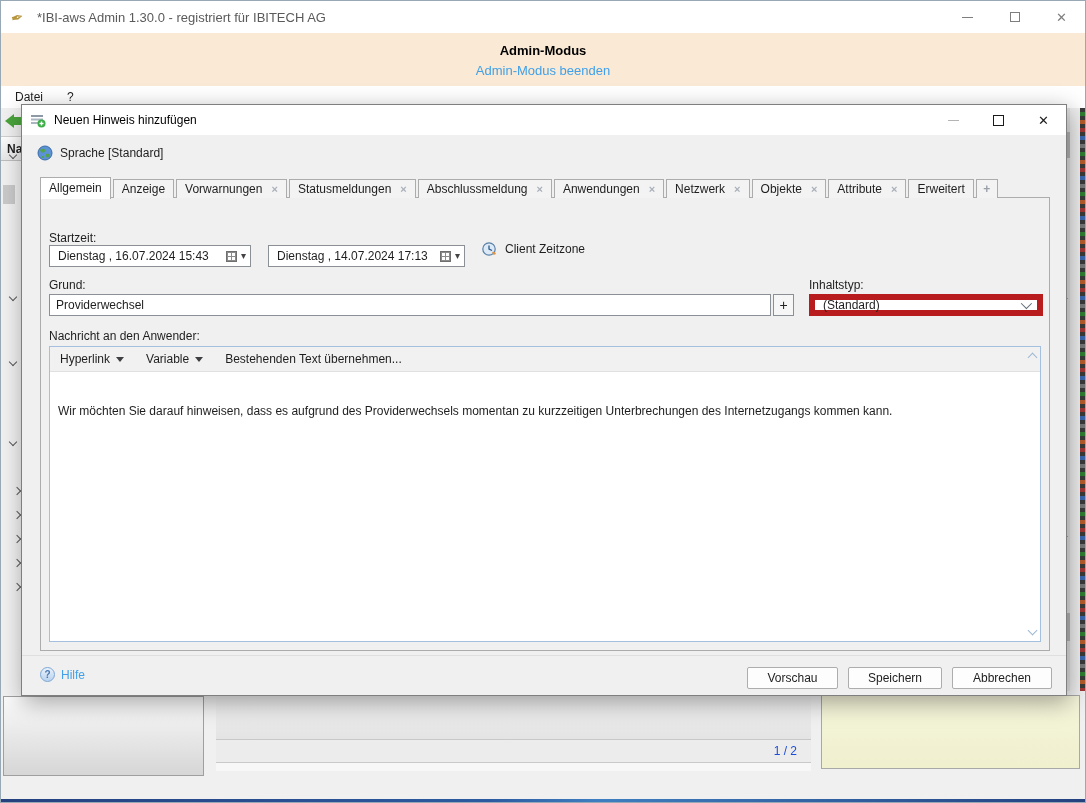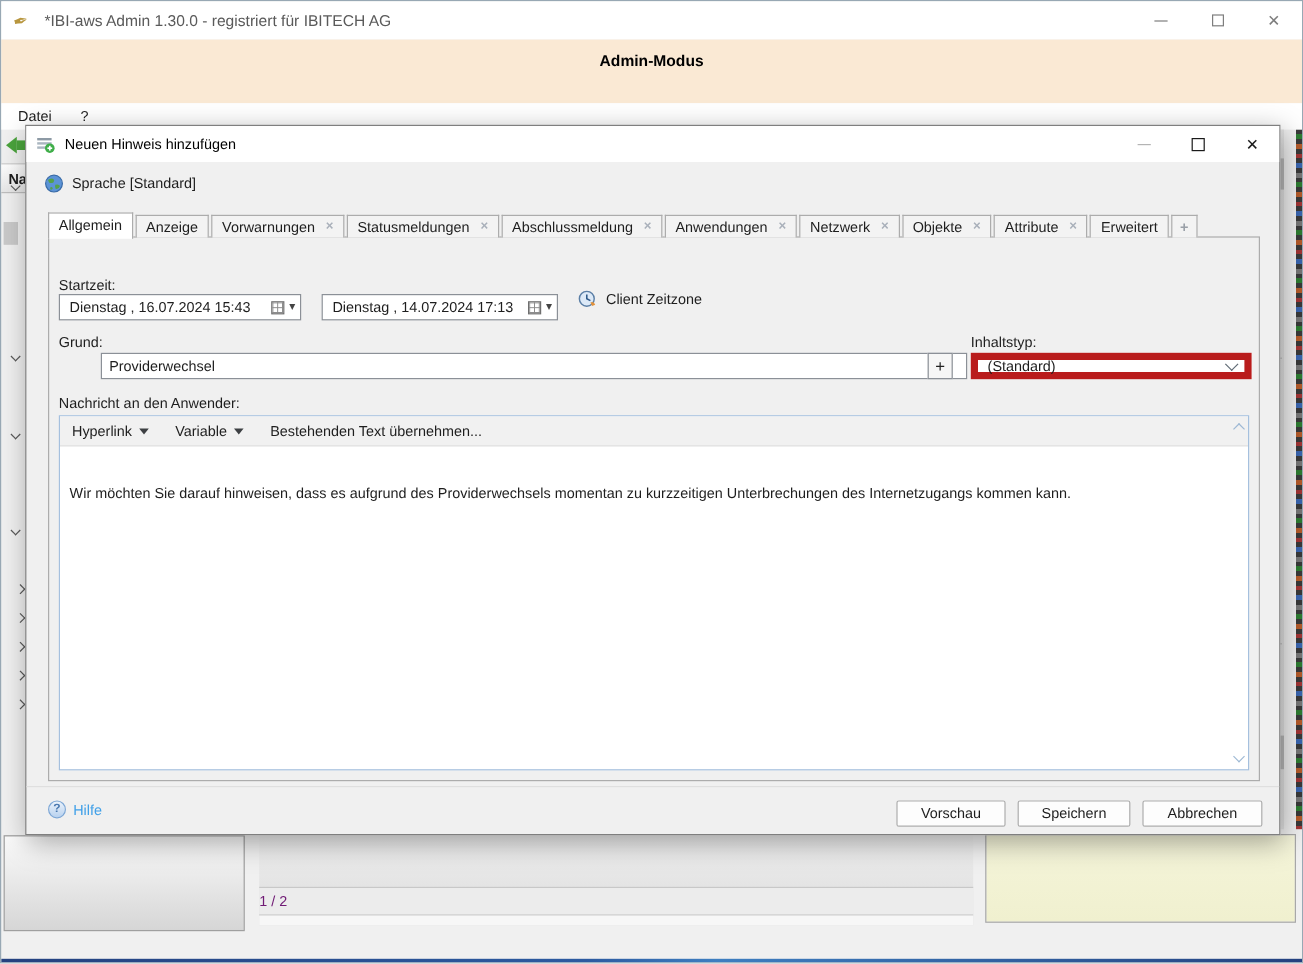--- a/index.html
+++ b/index.html
@@ -31,21 +31,21 @@
   .back-arrow .tri { position:absolute; left:0; top:0; width:0; height:0; border-top:7px solid transparent; border-bottom:7px solid transparent; border-right:9px solid #4aa33c; }
   .back-arrow .bar { position:absolute; left:9px; top:3px; width:8px; height:8px; background:#4aa33c; }
   .tree-header { position:absolute; left:0; top:28px; width:20px; height:25px; background:linear-gradient(#fdfdfd,#e6e6e6); border-top:1px solid #cfcfcf; border-bottom:1px solid #bdbdbd; font-weight:bold; padding:5px 0 0 6px; overflow:hidden; white-space:nowrap; }
   .tree-sel { position:absolute; left:2px; top:77px; width:12px; height:19px; background:#c9c9c9; }
   .chev { position:absolute; width:6px; height:6px; border-right:1.6px solid #5a5a5a; border-bottom:1.6px solid #5a5a5a; }
   .chev.down { transform:rotate(45deg); left:9px; }
   .chev.right { transform:rotate(-45deg); left:13px; }
 
   .panel-left { position:absolute; left:2px; top:588px; width:201px; height:80px; background:linear-gradient(#fafafa,#d6d6d6); border:1px solid #9f9f9f; }
   .panel-mid { position:absolute; left:215px; top:583px; width:595px; height:80px; background:linear-gradient(#f0f0f0,#dcdcdc); }
-  .panel-mid .pager-row { position:absolute; left:0; right:0; bottom:8px; height:24px; background:#ececec; border-top:1px solid #c8c8c8; border-bottom:1px solid #c8c8c8; display:flex; align-items:center; padding-right:14px; color:#701a75; }
+  .panel-mid .pager-row { position:absolute; left:0; right:0; bottom:8px; height:24px; background:#ececec; border-top:1px solid #c8c8c8; border-bottom:1px solid #c8c8c8; display:flex; align-items:center; justify-content:flex-end; padding-right:14px; color:#1d4ed8; }
   .panel-mid .below { position:absolute; left:0; right:0; bottom:0; height:8px; background:#f7f7f7; }
   .panel-yellow { position:absolute; left:820px; top:587px; width:259px; height:74px; background:linear-gradient(#f5f5da,#f0f0cf); border:1px solid #a8a8a8; z-index:3; }
 
   .scroll-strip { position:absolute; right:15px; top:0; width:15px; height:583px; background:linear-gradient(90deg,#f3f3f3,#e2e2e2); border-left:1px solid #d5d5d5; }
   .scroll-strip .thumb1 { position:absolute; left:0; right:0; top:24px; height:26px; background:#b9b9b9; }
   .scroll-strip .thumb2 { position:absolute; left:0; right:0; top:505px; height:28px; background:#b9b9b9; }
   .scroll-strip .tick1 { position:absolute; left:2px; right:2px; top:190px; border-top:1px solid #a8a8a8; }
   .scroll-strip .tick2 { position:absolute; left:2px; right:2px; top:428px; border-top:1px solid #a8a8a8; }
   .dock-strip { position:absolute; right:0; top:0; width:5px; height:583px;
     background:repeating-linear-gradient(180deg,#3a3a3a 0 4px,#2e7d32 4px 8px,#3a3a3a 8px 12px,#b55b2a 12px 16px,#3a3a3a 16px 20px,#a23535 20px 24px,#3a3a3a 24px 28px,#3a66b0 28px 32px,#3a3a3a 32px 36px,#777 36px 40px); }
@@ -76,21 +76,21 @@
   .tabpanel { position:absolute; left:18px; top:92px; right:16px; height:454px; border:1px solid #acacac; background:#f0f0f0; }
 
   .intro { position:absolute; left:8px; top:9px; }
   .lbl { position:absolute; color:#1e1e1e; }
   .combo { position:absolute; height:22px; background:#fff; border:1px solid #8b9097; display:flex; align-items:center; padding:0 4px 0 8px; }
   .combo .val { flex:1; }
   .cal-icon { width:11px; height:11px; border:1px solid #6f6f6f; background-image:linear-gradient(#8b8b8b 1px,transparent 1px),linear-gradient(90deg,#8b8b8b 1px,transparent 1px); background-size:4px 4px; margin-right:4px; }
   .arr { color:#444; font-size:10px; line-height:1; }
   .tz-row { position:absolute; left:440px; top:43px; display:flex; align-items:center; gap:7px; }
 
-  .text-input { position:absolute; height:22px; background:#fff; border:1px solid #8b9097; font-family:"Liberation Sans",sans-serif; font-size:12px; padding:0 6px; color:#1e1e1e;margin-left:35px; }
+  .text-input { position:absolute; height:22px; background:#fff; border:1px solid #8b9097; font-family:"Liberation Sans",sans-serif; font-size:12px; padding:0 6px; color:#1e1e1e; }
   .plus-btn { position:absolute; width:21px; height:22px; background:#f6f6f6; border:1px solid #8b9097; display:flex; align-items:center; justify-content:center; font-size:14px; color:#222; }
   .select { position:absolute; height:22px; background:#fff; border:6px solid #b91c1c; display:flex; align-items:center; padding:0 8px; }
   .select .chevd { margin-left:auto; width:8px; height:8px; border-right:1.4px solid #5f6a74; border-bottom:1.4px solid #5f6a74; transform:rotate(45deg) translateY(-2px); }
 
   .editor { position:absolute; left:8px; top:148px; width:992px; height:296px; border:1px solid #a5c0de; background:#fff; }
   .ed-toolbar { height:25px; background:#f1f1f1; border-bottom:1px solid #e0e0e0; display:flex; align-items:center; padding-left:10px; gap:22px; }
   .tbtn { display:flex; align-items:center; gap:6px; cursor:default; }
   .tbtn .tarr { width:0; height:0; border-left:4px solid transparent; border-right:4px solid transparent; border-top:5px solid #3d4043; }
   .ed-body { padding:8px 20px 8px 8px; color:#1e1e1e;margin-top:24px; }
   .ed-up, .ed-down { position:absolute; right:4px; width:7px; height:7px; border-right:1.5px solid #9db8d4; border-bottom:1.5px solid #9db8d4; }
@@ -123,20 +123,21 @@
           <span class="box-glyph"></span>
         </div>
       <div class="win-btn">
           <span>✕</span>
         </div>
     </div>
   </div>
 
   <div class="admin-band">
     <div class="ttl">Admin-Modus</div>
+    <div class="lnk">Admin-Modus beenden</div>
   </div>
 
   <div class="menubar">
     <div class="menu-item">Datei</div>
     <div class="menu-item">?</div>
   </div>
 
   <div class="bg-layer">
     <div class="back-arrow">
         <span class="tri"></span>

